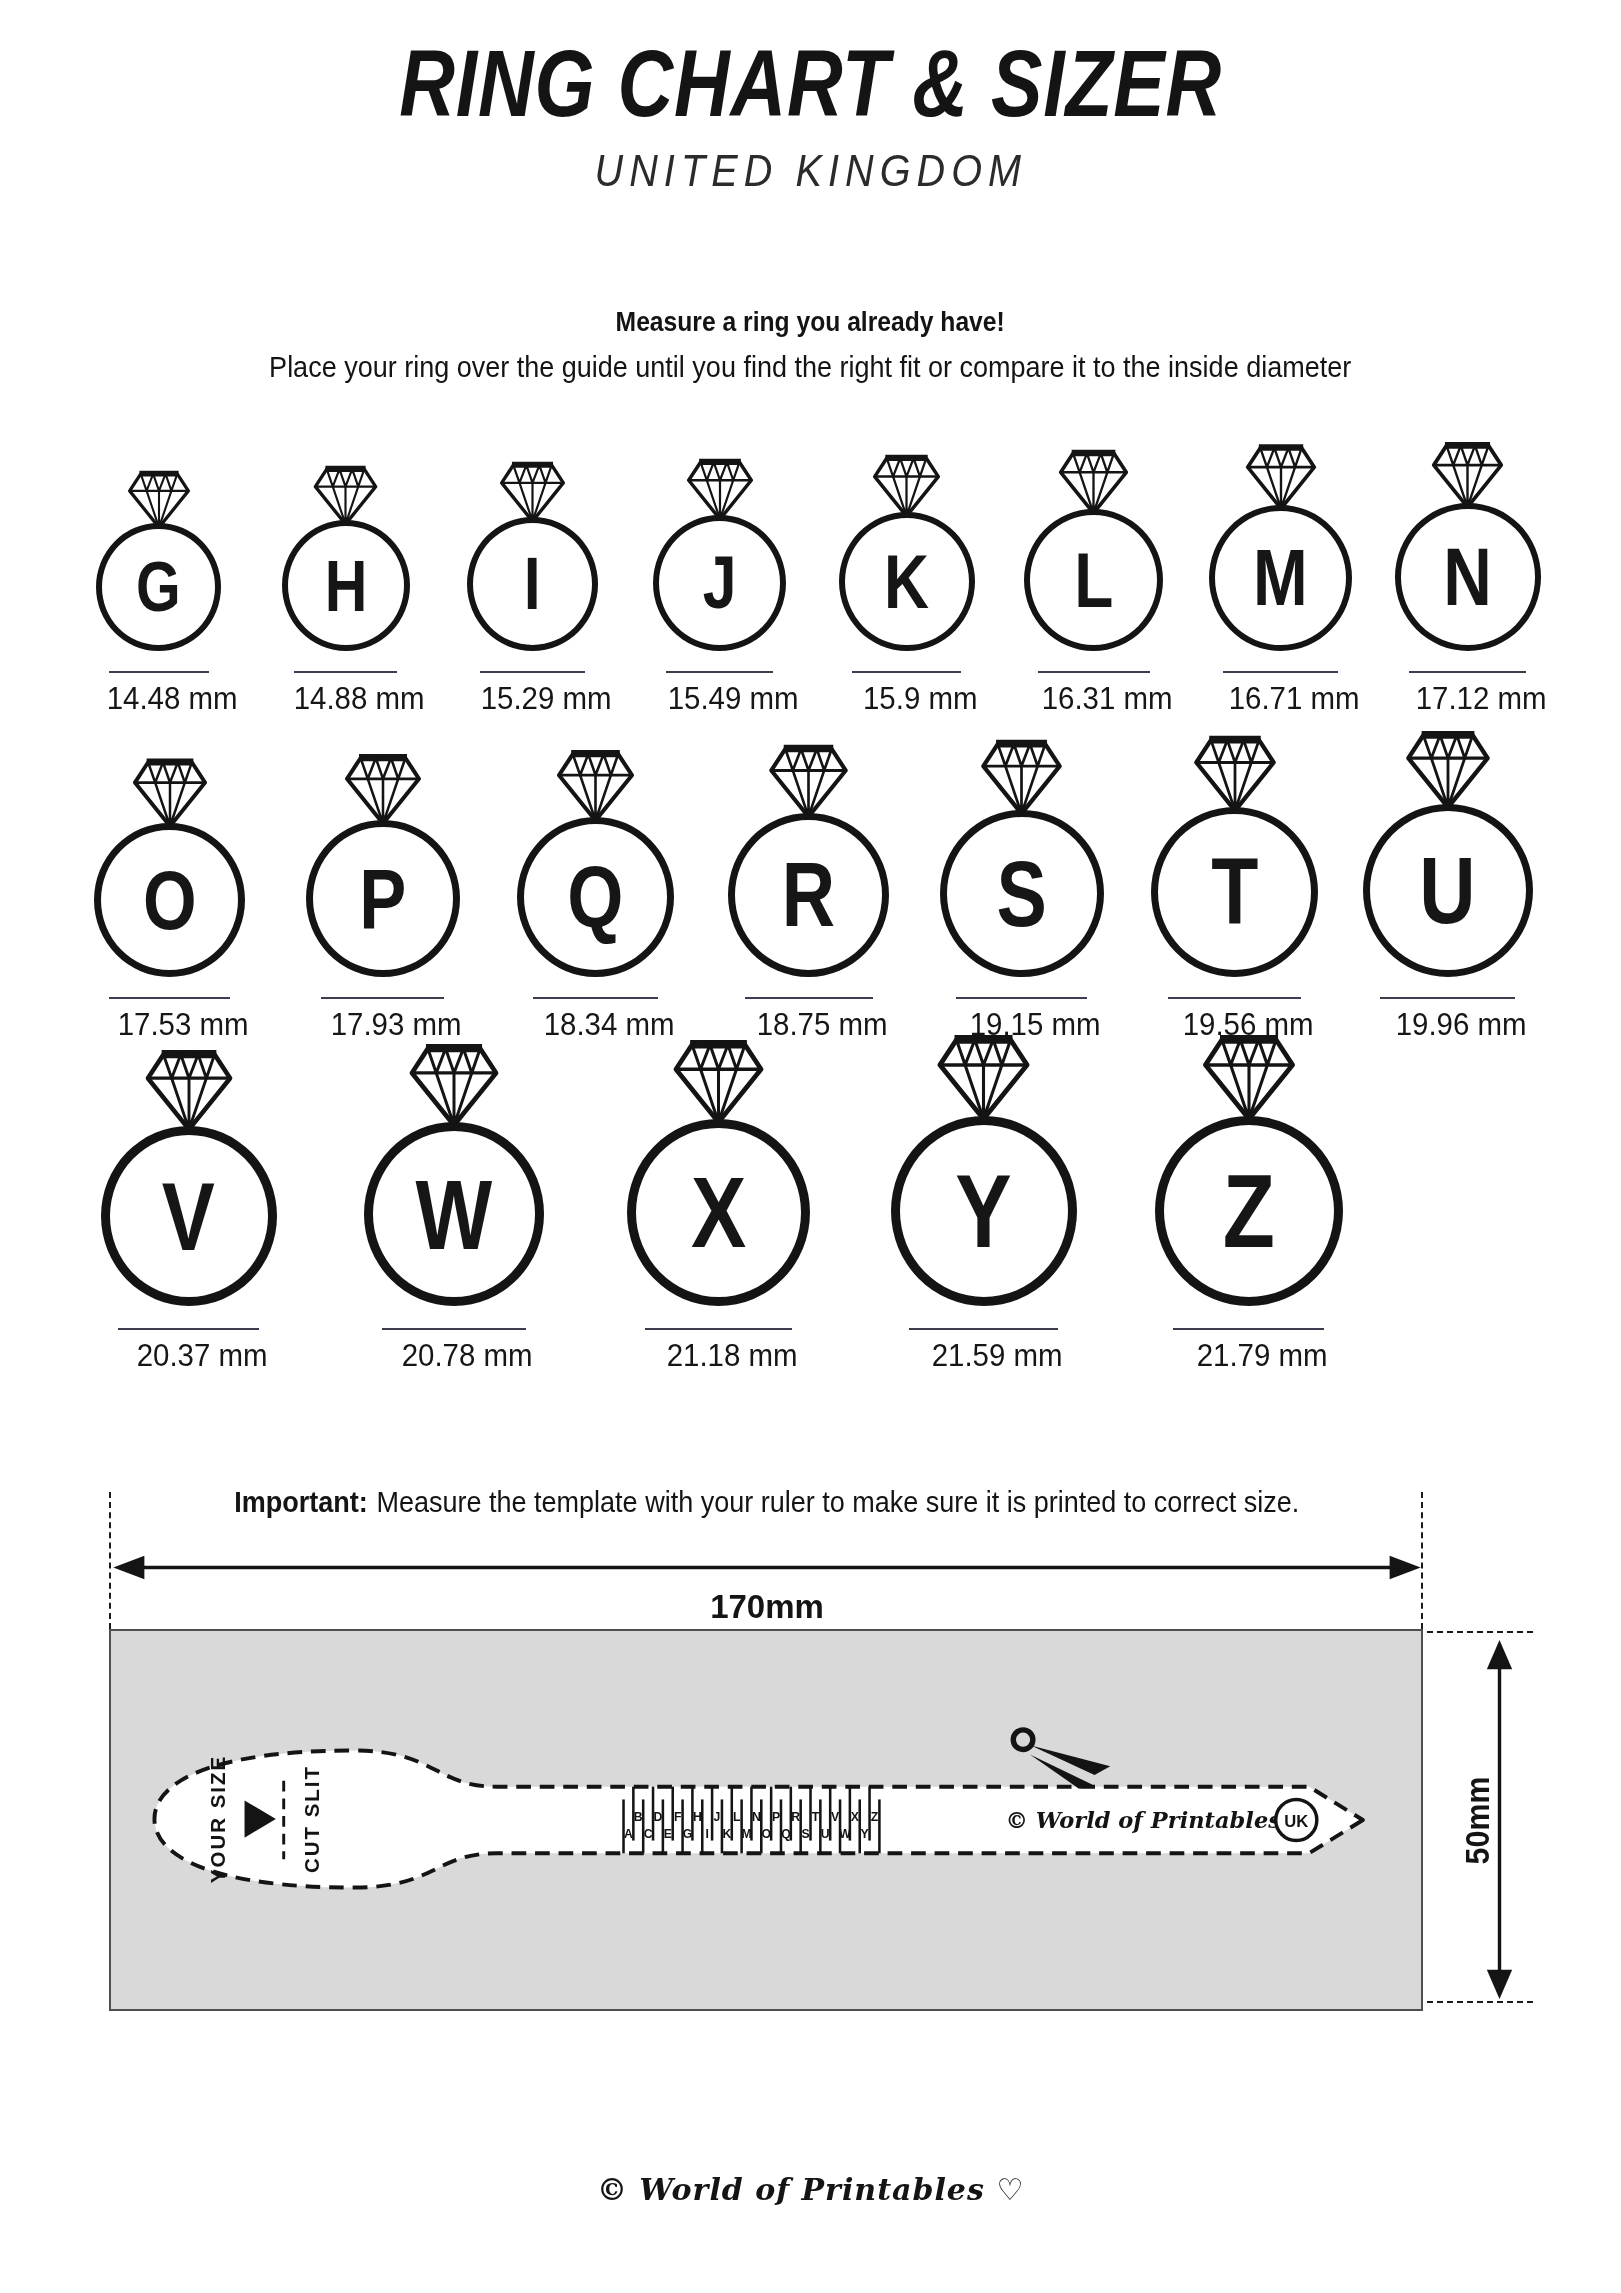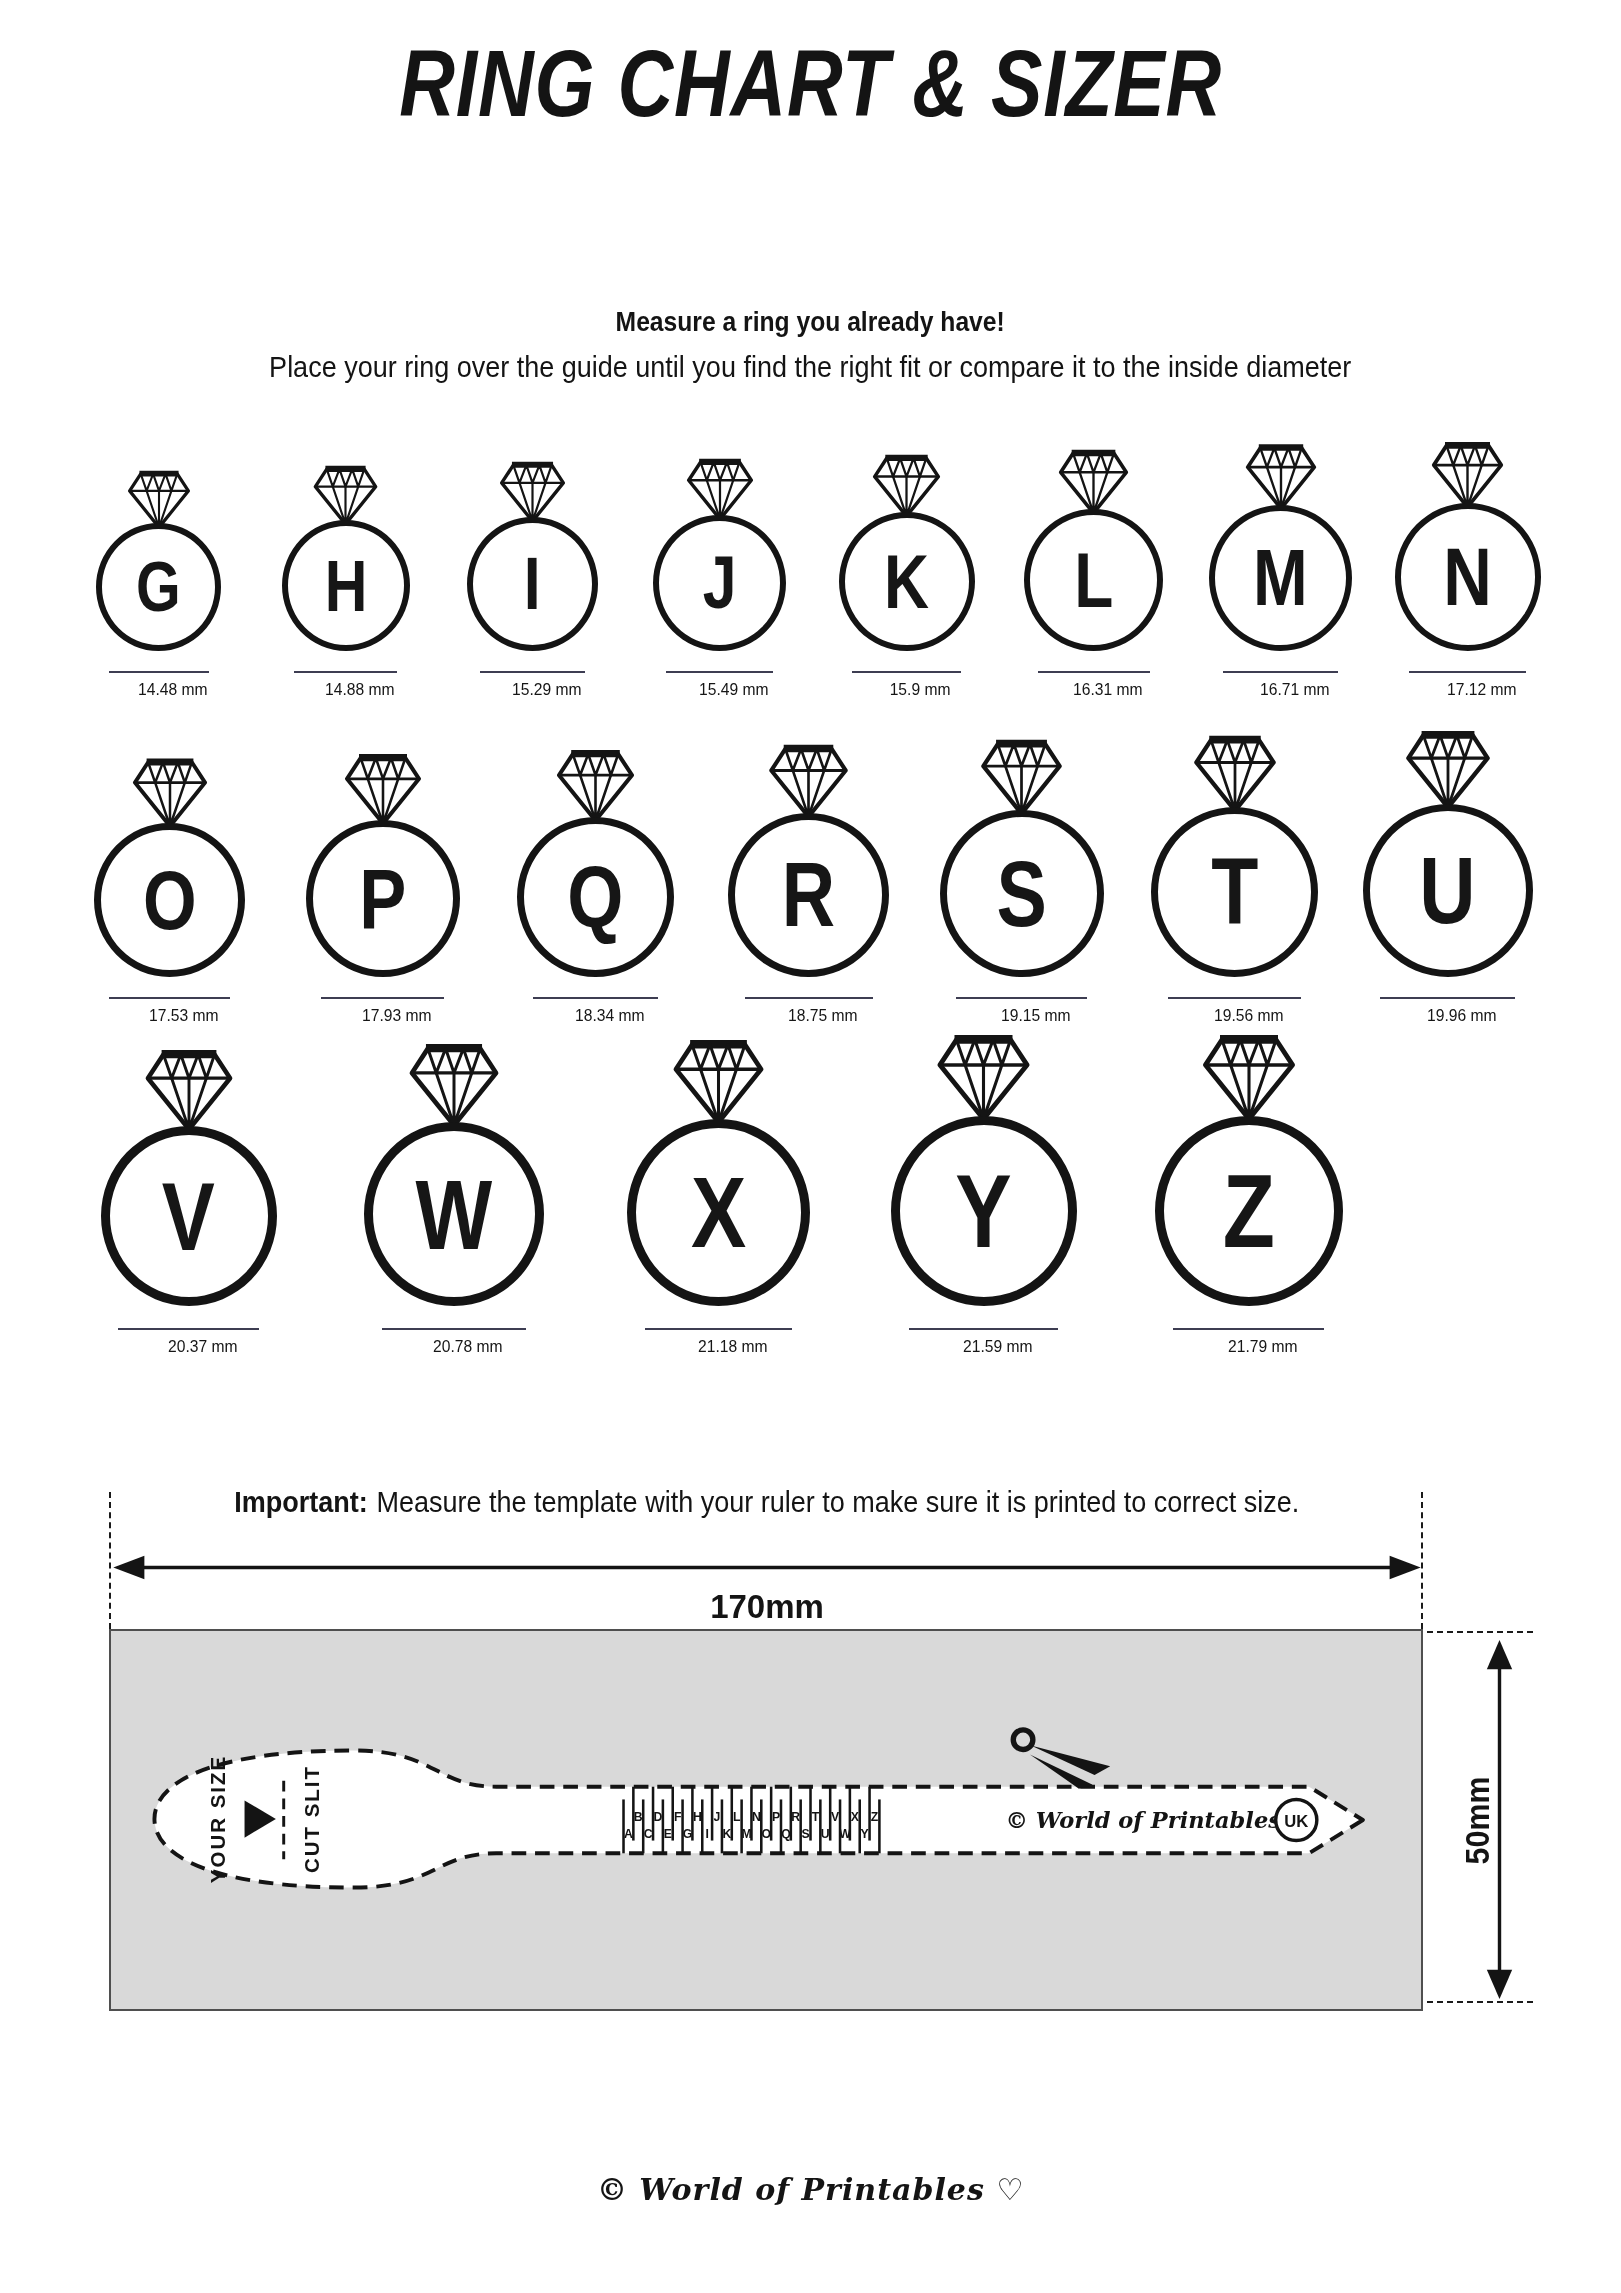--- a/index.html
+++ b/index.html
@@ -19,21 +19,21 @@
   .ins-body{font-size:30px;font-weight:400;}
   .ins-head>span,.ins-body>span{display:inline-block;transform:scaleX(0.9);transform-origin:center;white-space:nowrap;}
 
   
   .ring-row{position:absolute;display:flex;}
   .ring-cell{display:flex;flex-direction:column;align-items:center;}
   .ring-graphic{display:flex;flex-direction:column;align-items:center;justify-content:flex-end;}
   .ring-circle{border-style:solid;border-color:#141414;border-radius:50%;display:flex;align-items:center;justify-content:center;box-sizing:border-box;background:#fff;}
   .ring-letter{font-weight:700;color:#161616;display:inline-block;transform:scaleX(0.82);transform-origin:center;line-height:1;}
   .size-underline{height:2.9px;background:#3d3d52;}
-  .size-label{font-size:17px;color:#161616;margin-left:28px;}
+  .size-label{font-size:32px;color:#161616;margin-left:28px;}
   .size-label>span{display:inline-block;transform:scaleX(0.92);transform-origin:center;white-space:nowrap;}
   .diamond-svg{margin-bottom:-6.9px;}
 
   
   .imp-line{font-size:30px;}
   .imp-line .imp-label{font-weight:700;margin-right:9.8px;}
   .imp-line>span{display:inline-block;transform:scaleX(0.9);transform-origin:center;white-space:nowrap;}
   .h-arrow-label{font-size:33px;font-weight:700;}
   .dash-v{border-left:2.9px dashed #1a1a1a;width:0;}
   .dash-h{border-top:2.9px dashed #1a1a1a;height:0;}
@@ -46,20 +46,21 @@
   .foot-head{font-size:29px;font-weight:700;}
   .foot-body{font-size:31px;}
   .foot-head>span,.foot-body>span{display:inline-block;transform:scaleX(0.9);transform-origin:center;white-space:nowrap;}
   .logo-script{font-family:"DejaVu Serif","DejaVu Sans",serif;font-style:italic;font-weight:700;font-size:30px;letter-spacing:1px;}
 </style>
 </head>
 <body>
 
 <header class="abs centered" style="top:37px;font-style:italic;">
   <h1 style="margin:0;"><span class="title">RING CHART &amp; SIZER</span></h1>
+  <div style="margin-top:13.7px;"><span class="subtitle">UNITED KINGDOM</span></div>
 </header>
 
 <section class="abs centered" style="top:306px;">
   <div class="ins-head"><span>Measure a ring you already have!</span></div>
   <div class="ins-body"><span>Place your ring over the guide until you find the right fit or compare it to the inside diameter</span></div>
 </section>
 
 <div id="rings-root">
     <div class="ring-row" style="top: 441px; left: 65px;">
       <div class="ring-cell" style="width: 187px;">

